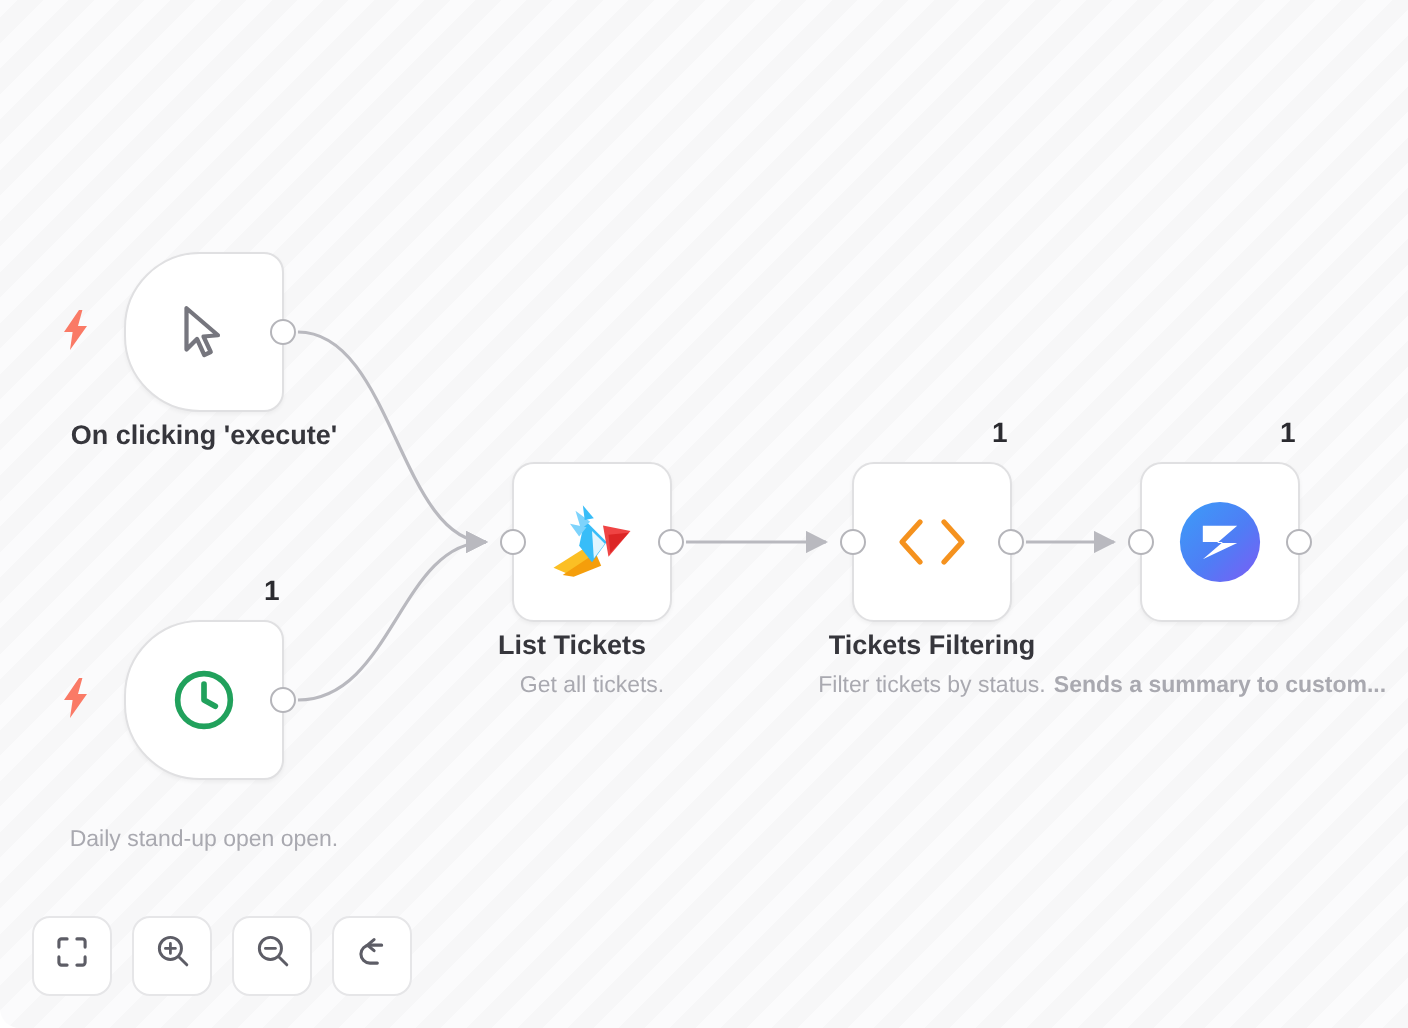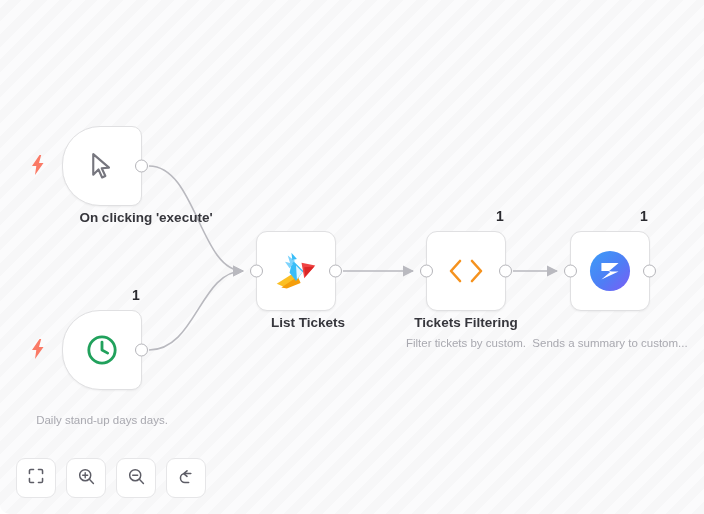--- a/index.html
+++ b/index.html
@@ -186,40 +186,40 @@
 
     <div class="node trigger" style="left:62px; top:126px;">
       <div class="node-icon">
         <svg viewBox="0 0 24 24" width="30" height="30">
           <path d="M5 2.5 L5 19 L9.2 14.8 L12.1 21.2 L14.7 20 L11.8 13.8 L17.6 13.3 z" fill="none" stroke="#76767e" stroke-width="1.7" stroke-linejoin="round" stroke-linecap="round"></path>
         </svg>
       </div>
       <div class="port out"></div>
     </div>
 
-    <div class="node-label" style="left:0px; top:210px; width:204px;padding-left:44px;">On clicking 'execute'</div>
+    <div class="node-label" style="left:0px; top:210px; width:204px;">On clicking 'execute'</div>
 
     <div class="bolt" style="left:30px; top:339px;">
       <svg viewBox="0 0 16 20" width="16" height="20">
         <path d="M9.5 0 L2 11 h4.3 L5 20 L13.5 8 H9 L11.2 0 z" fill="#fa7a66"></path>
       </svg>
     </div>
 
     <div class="node trigger" style="left:62px; top:310px;">
       <div class="badge">1</div>
       <div class="node-icon">
         <svg viewBox="0 0 24 24" width="34" height="34">
           <circle cx="12" cy="12" r="9.3" fill="none" stroke="#21a15c" stroke-width="2"></circle>
           <path d="M12 6.4 L12 12 L16 14.2" fill="none" stroke="#21a15c" stroke-width="2" stroke-linecap="round" stroke-linejoin="round"></path>
         </svg>
       </div>
       <div class="port out"></div>
     </div>
 
-    <div class="node-sub" style="left:0px; top:413px; width:204px;">Daily stand-up days days.</div>
+    <div class="node-sub" style="left:0px; top:413px; width:204px;">Daily stand-up open open.</div>
 
     <div class="node regular" style="left:256px; top:231px;">
       <div class="node-icon">
         <svg viewBox="0 0 48 44" width="44" height="42">
 
           <path d="M3 36 L22 24 L26 33 L10 39 z" fill="#fbbf24"></path>
           <path d="M8 40 L26 28 L29 35 L14 41 z" fill="#f59e0b"></path>
 
           <path d="M20 10 L32 22 L24 33 L17 24 z" fill="#38bdf8"></path>
 
@@ -230,57 +230,58 @@
           <path d="M30 13 L45 16 L33 30 z" fill="#ef4444"></path>
           <path d="M33 18 L44 17 L34 28 z" fill="#dc2626"></path>
 
           <path d="M24 16 L31 23 L25 31 z" fill="#ffffff" opacity="0.85"></path>
         </svg>
       </div>
       <div class="port in"></div>
       <div class="port out"></div>
     </div>
 
-    <div class="node-label" style="left:228px; top:315px; width:160px;">List Tickets</div>
+    <div class="node-label" style="left:206px; top:315px; width:160px;">List Tickets</div>
+    <div class="node-sub" style="left:216px; top:336px; width:160px;">Get all tickets.</div>
 
     <div class="node regular" style="left:426px; top:231px;">
       <div class="badge">1</div>
       <div class="node-icon">
         <svg viewBox="0 0 40 26" width="40" height="26">
           <path d="M14 3 L5 13 L14 23" fill="none" stroke="#f5921e" stroke-width="2.6" stroke-linecap="round" stroke-linejoin="round"></path>
           <path d="M26 3 L35 13 L26 23" fill="none" stroke="#f5921e" stroke-width="2.6" stroke-linecap="round" stroke-linejoin="round"></path>
         </svg>
       </div>
       <div class="port in"></div>
       <div class="port out"></div>
     </div>
 
     <div class="node-label" style="left:386px; top:315px; width:160px;">Tickets Filtering</div>
-    <div class="node-sub" style="left:386px; top:336px; width:160px;">Filter tickets by custom.</div>
+    <div class="node-sub" style="left:386px; top:336px; width:160px;">Filter tickets by status.</div>
 
     <div class="node regular" style="left:570px; top:231px;">
       <div class="badge">1</div>
       <div class="node-icon">
         <svg viewBox="0 0 44 44" width="42" height="42">
           <defs>
             <linearGradient id="zulipGrad" x1="0" y1="0" x2="1" y2="1">
               <stop offset="0%" stop-color="#3b9df8"></stop>
               <stop offset="55%" stop-color="#4f7df5"></stop>
               <stop offset="100%" stop-color="#7c5cf5"></stop>
             </linearGradient>
           </defs>
           <circle cx="22" cy="22" r="21" fill="url(#zulipGrad)"></circle>
           <path d="M13 13.5 h18 l-10.5 9 h10.5 l-18 8.5 l10.5 -9 h-10.5 z" fill="#ffffff"></path>
         </svg>
       </div>
       <div class="port in"></div>
       <div class="port out"></div>
     </div>
 
-    <div class="node-sub" style="left:524px; top:336px; width:172px;">Sends a summary to custom...</div>
+    <div class="node-sub" style="left:524px; top:336px; width:172px;font-weight:bold;">Sends a summary to custom...</div>
 
     <div id="toolbar">
 
       <div class="tool-btn" title="Zoom to fit">
         <span>
           <svg viewBox="0 0 22 22" width="18" height="18">
             <path d="M3 8 V4.6 A1.6 1.6 0 0 1 4.6 3 H8" fill="none" stroke="#5d5d66" stroke-width="1.9" stroke-linecap="round"></path>
             <path d="M14 3 h3.4 A1.6 1.6 0 0 1 19 4.6 V8" fill="none" stroke="#5d5d66" stroke-width="1.9" stroke-linecap="round"></path>
             <path d="M19 14 v3.4 A1.6 1.6 0 0 1 17.4 19 H14" fill="none" stroke="#5d5d66" stroke-width="1.9" stroke-linecap="round"></path>
             <path d="M8 19 H4.6 A1.6 1.6 0 0 1 3 17.4 V14" fill="none" stroke="#5d5d66" stroke-width="1.9" stroke-linecap="round"></path>

